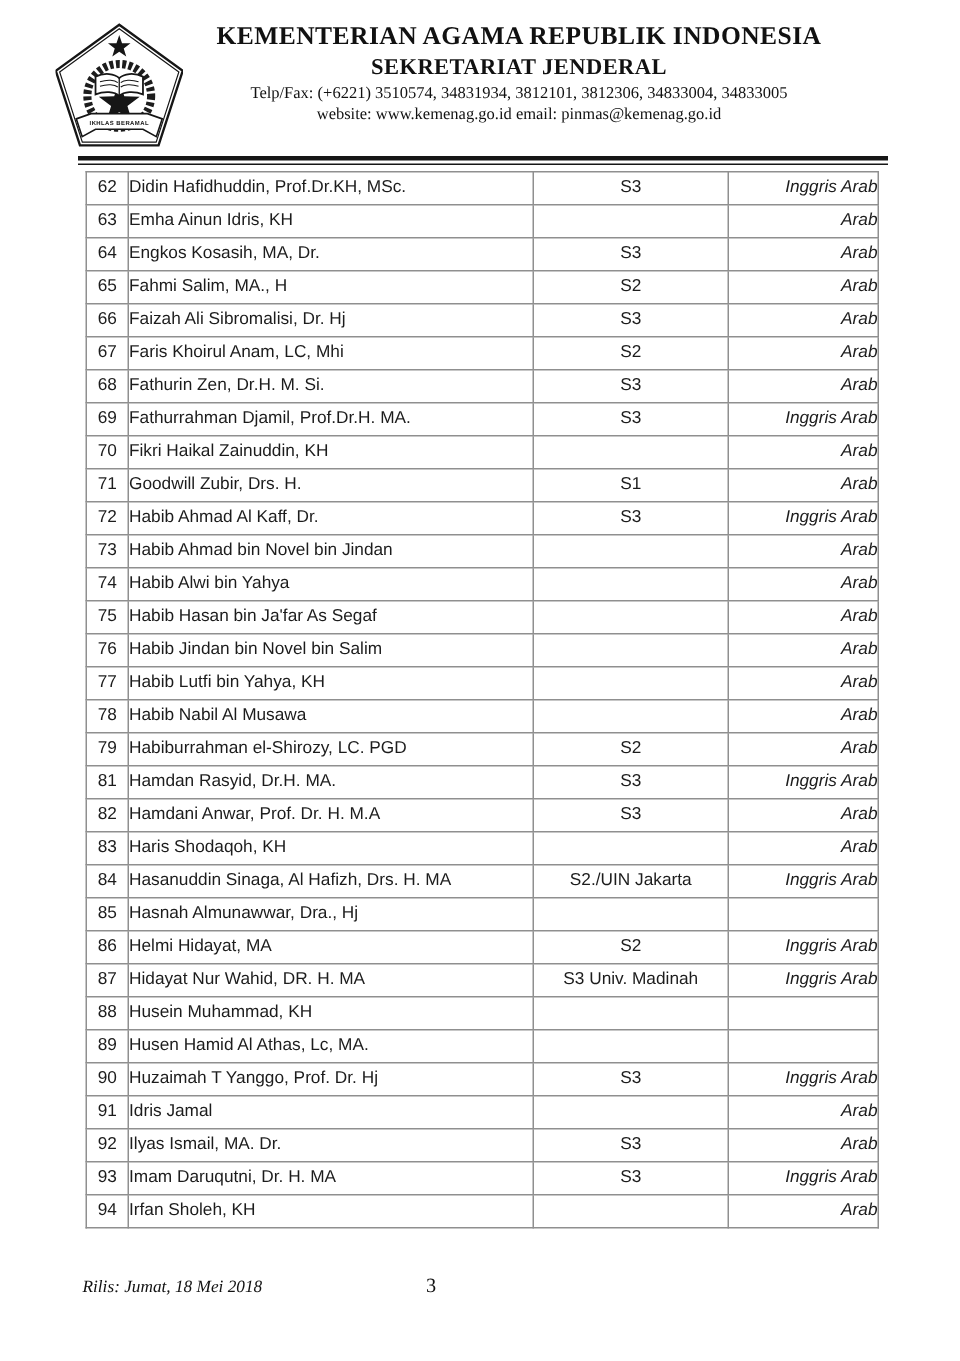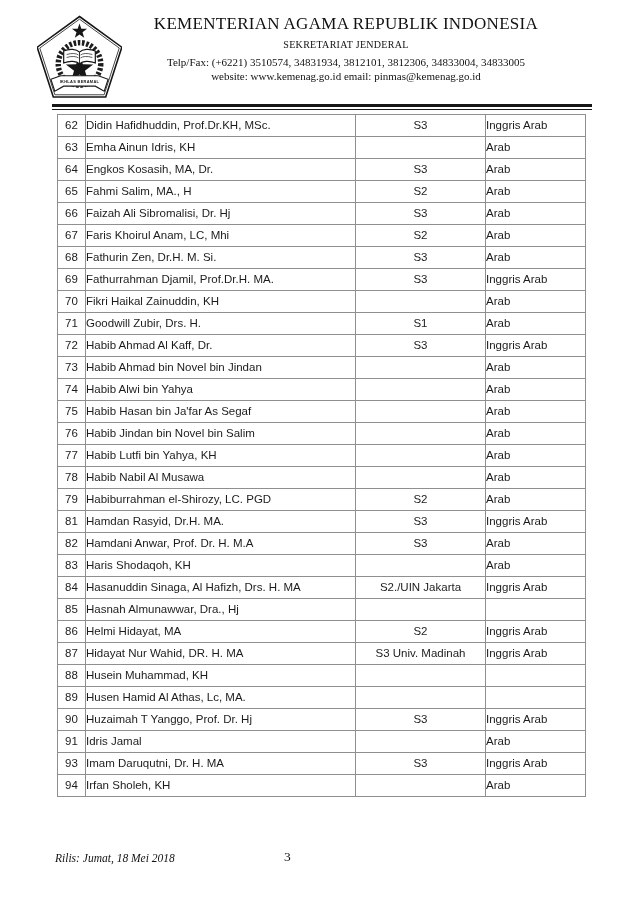--- a/index.html
+++ b/index.html
@@ -13,25 +13,25 @@
     overflow: hidden;
   }
 
   
   .logo-svg { position: absolute; top: 13px; left: 37px; width: 85px; height: 90px; }
   .letterhead-text {
     position: absolute; top: 12px; left: 92px; width: 508px;
     text-align: center; color: #111;
   }
   .lh-title {
-    font-size: 17px; font-weight: normal; letter-spacing: 0.3px;
+    font-size: 17px; font-weight: bold; letter-spacing: 0.3px;
     line-height: 23px; font-family: "Liberation Serif", serif;
   }
   .lh-sub {
-    font-size: 10px; font-weight: normal; letter-spacing: 0.3px;
+    font-size: 15px; font-weight: bold; letter-spacing: 0.3px;
     line-height: 20px;
   }
   .lh-addr { font-size: 11px; line-height: 14px; }
 
   .double-rule {
     position: absolute; top: 104px; left: 52px; width: 540px;
     height: 2px;
     border-top: 3.5px solid #161616;
     border-bottom: 1.5px solid #161616;
   }
@@ -45,21 +45,21 @@
     font-size: 11.5px; color: #1c1c1c; border-radius: 16px;
   }
   table.roster td {
     border: 1px solid #8f8f8f;
     height: 21px; line-height: 21px;
     padding: 0; overflow: hidden; white-space: nowrap;
   }
   td.c-no   { text-align: center; }
   td.c-name { text-align: left; padding-left: 12px; }
   td.c-edu  { text-align: center; }
-  td.c-lang { text-align: left; }
+  td.c-lang { text-align: right; font-style: italic; }
 
   
   .release {
     position: absolute; top: 852px; left: 55px;
     font-family: "Liberation Serif", serif;
     font-style: italic; font-weight: normal; font-size: 11.5px; color: #111;
   }
   .page-num {
     position: absolute; top: 849px; left: 284px;
     font-family: "Liberation Serif", serif;
@@ -311,20 +311,26 @@
       <td class="c-lang">Inggris Arab</td>
     </tr>
 
     <tr>
       <td class="c-no">91</td>
       <td class="c-name">Idris Jamal</td>
       <td class="c-edu"></td>
       <td class="c-lang">Arab</td>
     </tr>
 
+    <tr>
+      <td class="c-no">92</td>
+      <td class="c-name">Ilyas Ismail, MA. Dr.</td>
+      <td class="c-edu">S3</td>
+      <td class="c-lang">Arab</td>
+    </tr>
 
     <tr>
       <td class="c-no">93</td>
       <td class="c-name">Imam Daruqutni, Dr. H. MA</td>
       <td class="c-edu">S3</td>
       <td class="c-lang">Inggris Arab</td>
     </tr>
 
     <tr>
       <td class="c-no">94</td>

